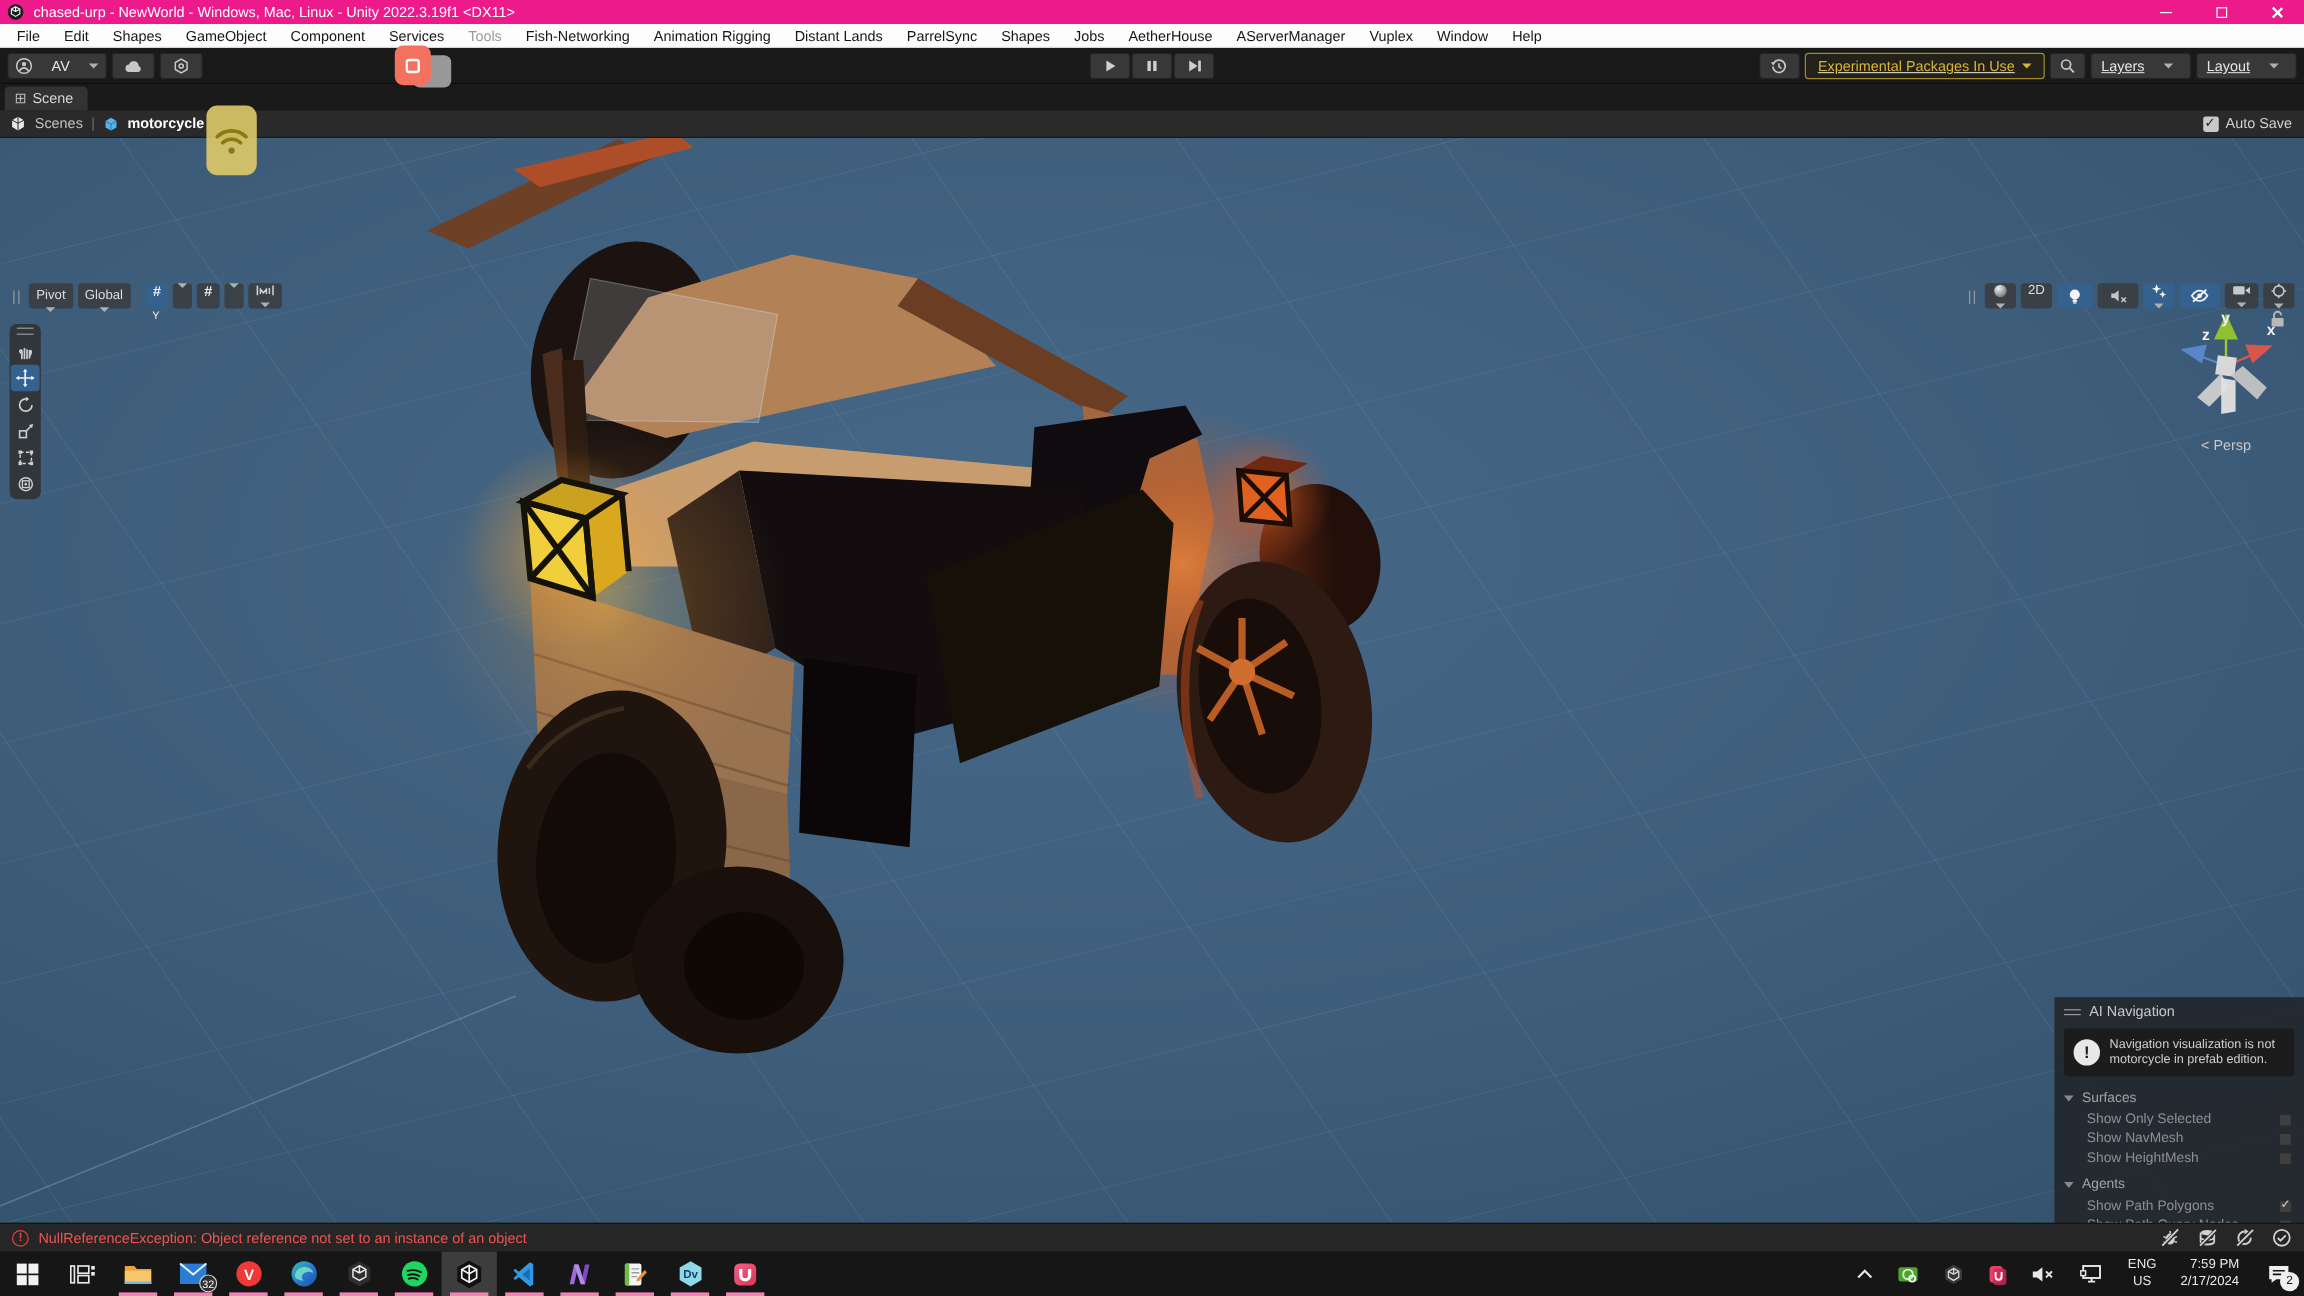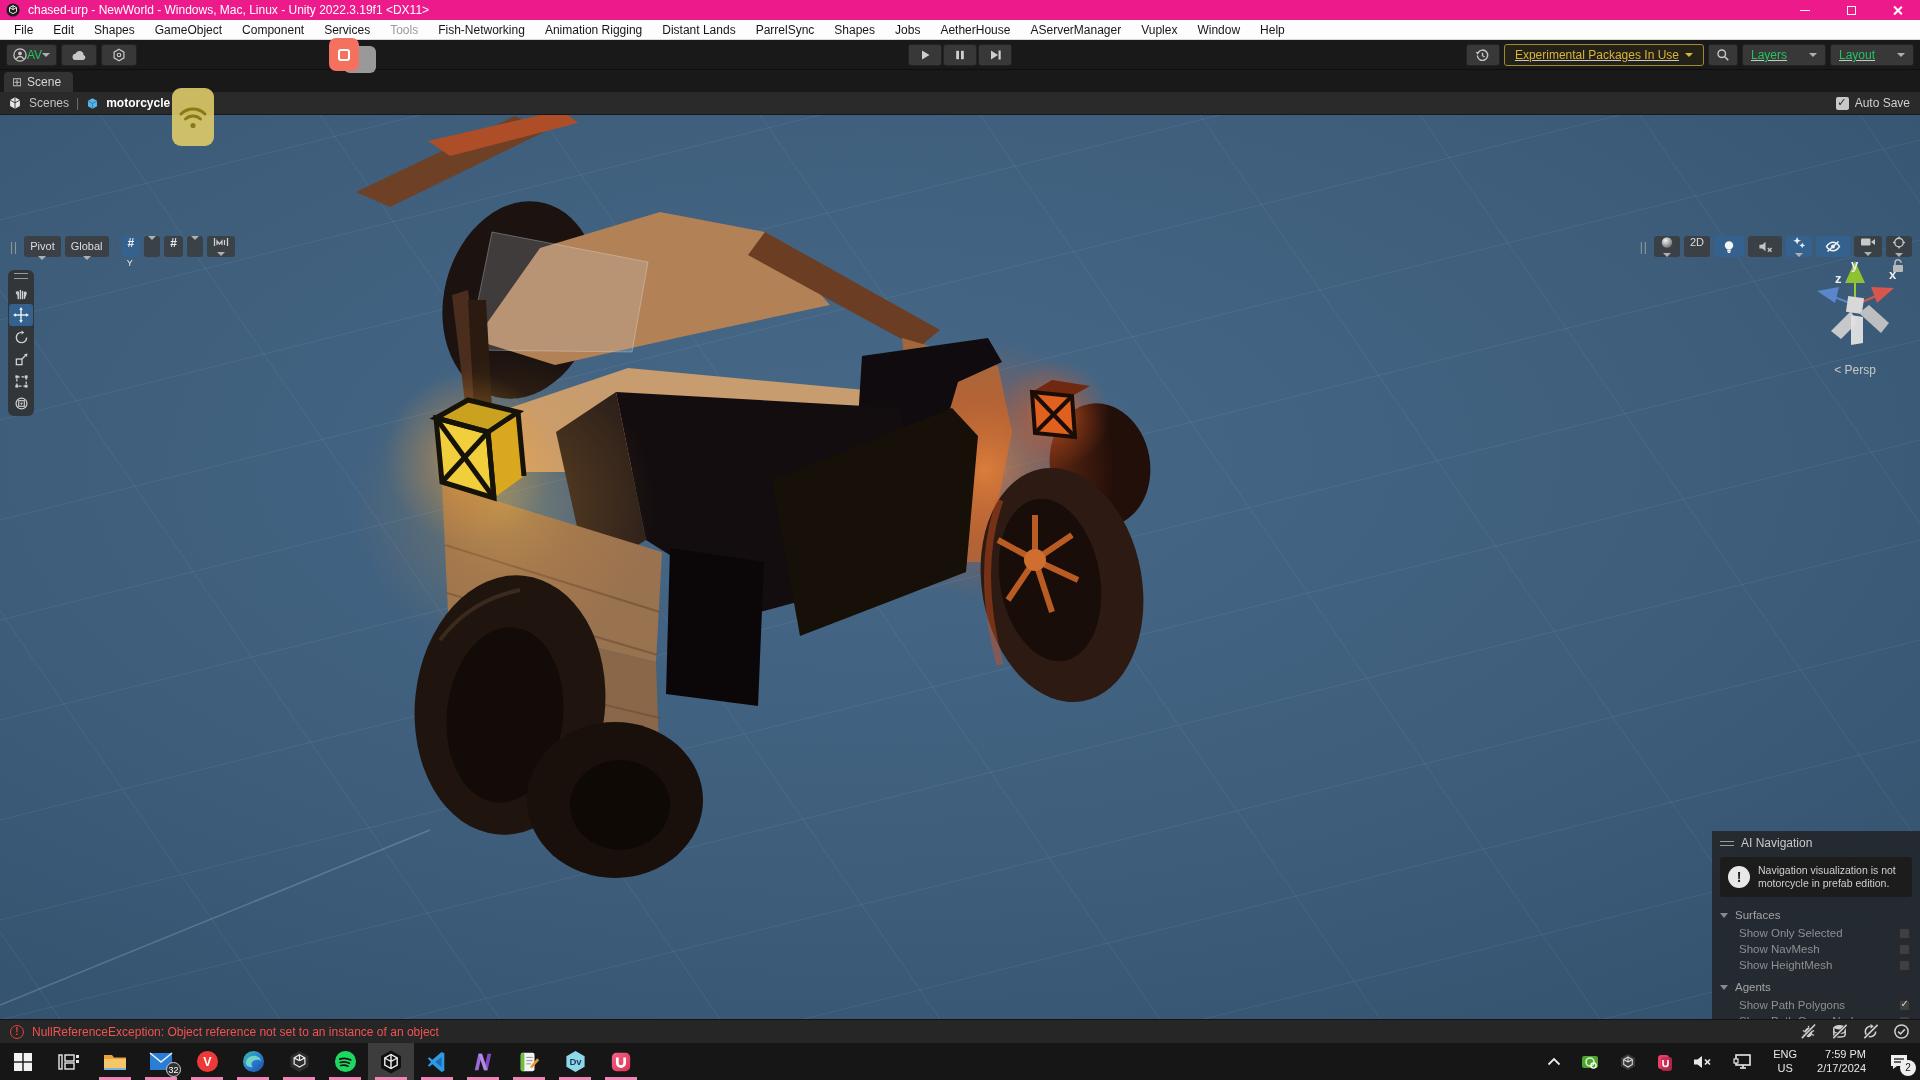--- a/index.html
+++ b/index.html
@@ -26,29 +26,29 @@
     background:#fdfdfd; border-bottom:1px solid #d8d8d8; display:flex; align-items:center;
     font-size:12px; color:#161616; padding-left:4px; }
   .menubar .menu-item { padding:0 10px; line-height:20px; }
   .menubar .menu-item:nth-child(7) { color:#9b9b9b; }
 
   
   .toolbar { position:absolute; top:40px; left:0; width:1920px; height:30px;
     background:#191919; border-bottom:1px solid #0e0e0e; font-size:12px; color:#c8c8c8; }
   .tb-group { position:absolute; top:4px; display:flex; gap:4px; align-items:center; }
   .tb-btn { background:#383838; border:1px solid #232323; border-radius:3px; height:22px;
-    display:flex; align-items:center; justify-content:center; gap:0; padding:0 6px; color:#22c55e; }
+    display:flex; align-items:center; justify-content:center; gap:16px; padding:0 6px; color:#e5e5e5; }
   .caret { width:0; height:0; border-left:4px solid transparent; border-right:4px solid transparent;
     border-top:4px solid #b0b0b0; }
   .tb-center { left:50%; transform:translateX(-50%); gap:1px; }
   .tb-center .tb-btn { width:34px; padding:0; }
   .exp-btn { border:1px solid #9d8b2e; color:#d8b437; background:#242218; border-radius:3px;
     height:22px; display:flex; align-items:center; gap:6px; padding:0 10px; }
   .exp-btn .caret { border-top-color:#d8b437; }
-  .dd { width:84px; justify-content:space-between; padding:0 8px; }
+  .dd { width:84px; justify-content:flex-start; padding:0 8px; }
 
   
   .tabrow { position:absolute; top:70px; left:0; width:1920px; height:22px; background:#191919; }
   .scene-tab { position:absolute; left:4px; bottom:0; height:20px; background:#333333;
     border-radius:4px 4px 0 0; display:flex; align-items:center; gap:6px; padding:0 12px 0 8px;
     color:#d6d6d6; font-size:12px; }
   .grid-glyph { color:#bdbdbd; font-size:12px; letter-spacing:-1px; }
 
   
   .breadcrumb { position:absolute; top:92px; left:0; width:1920px; height:23px; background:#2a2a2a;

